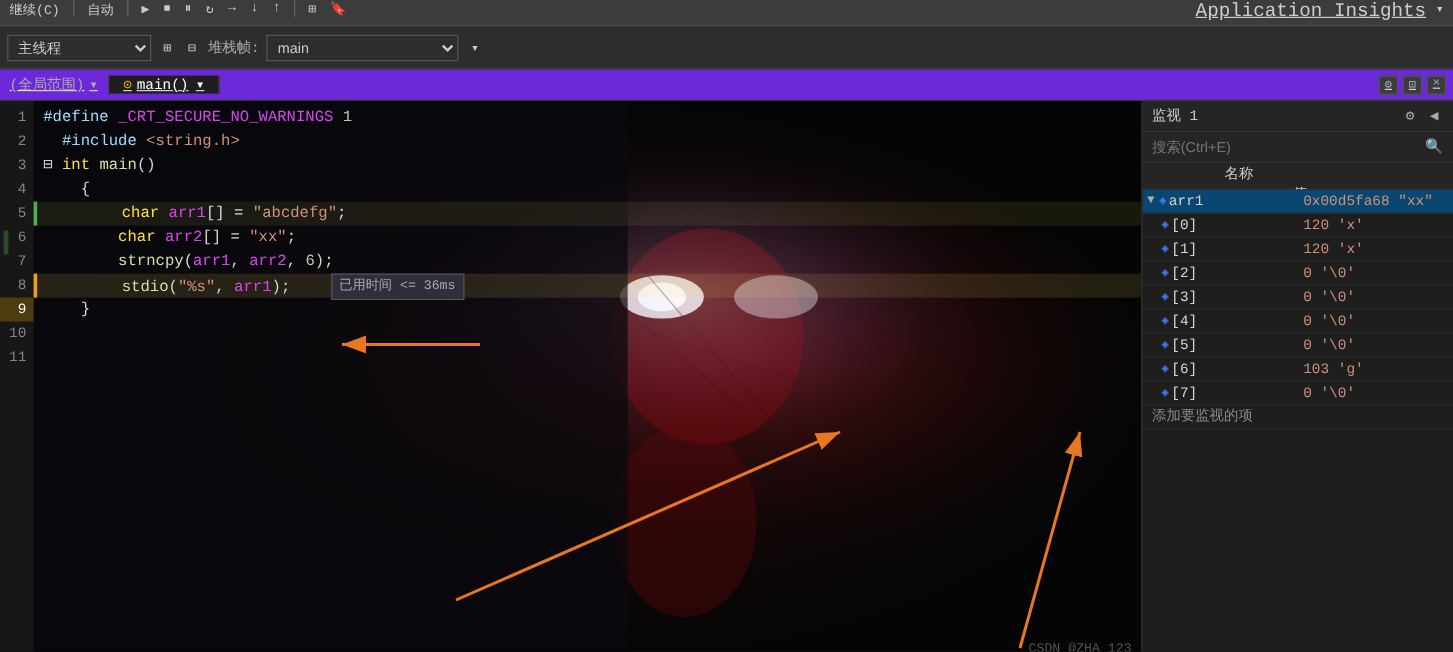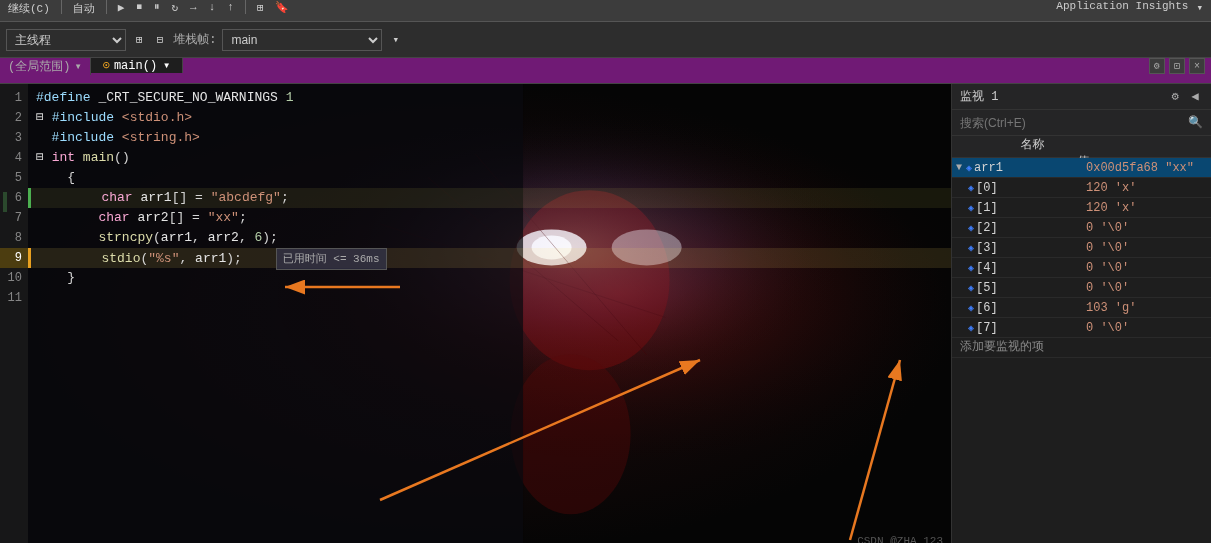--- a/index.html
+++ b/index.html
@@ -31,22 +31,23 @@
       margin: 0 3px;
     }
     .toolbar-btn {
       padding: 1px 4px;
       cursor: pointer;
       font-size: 11px;
       color: #cccccc;
     }
     .application-insights {
       margin-left: auto;
-      font-size: 11px;
+      font-size: 16px;
       color: #cccccc;
+      text-decoration: underline;
     }
 
     
     .second-toolbar {
       height: 36px;
       background: #2d2d2d;
       display: flex;
       align-items: center;
       padding: 0 6px;
       gap: 6px;
@@ -73,25 +74,26 @@
       color: #ccc;
       font-size: 12px;
       padding: 1px 4px;
       height: 22px;
       min-width: 160px;
     }
 
     
     .tab-bar {
       height: 26px;
-      background: #701a75;
-      display: flex;
-      align-items: flex-start;
+      background: #6d28d9;
+      display: flex;
+      align-items: center;
       border-bottom: 1px solid #444;
       font-size: 12px;
+      text-decoration: underline;
     }
     .tab-section {
       display: flex;
       align-items: center;
       padding: 0 8px;
       border-right: 1px solid #444;
       gap: 4px;
       font-size: 12px;
       color: #aaa;
     }
@@ -182,26 +184,26 @@
       white-space: nowrap;
       position: relative;
     }
     .code-line.highlighted {
       background: rgba(255,255,100,0.08);
       border-left: 3px solid #4CAF50;
     }
     .code-line.active-line {
       background: rgba(255,255,255,0.05);
     }
-    .kw { color: #f9a8d4; }
+    .kw { color: #fde047; }
     .str { color: #ce9178; }
     .num { color: #b5cea8; }
     .fn { color: #dcdcaa; }
     .pp { color: #9cdcfe; }
-    .id { color: #e5e5e5; }
+    .id { color: #d946ef; }
     .white { color: #d4d4d4; }
 
     
     .exec-badge {
       display: inline-block;
       background: rgba(50,50,70,0.8);
       border: 1px solid #555;
       color: #aaa;
       font-size: 11px;
       padding: 0 6px;
@@ -468,23 +470,20 @@
       <div class="line-num">10</div>
       <div class="line-num">11</div>
     </div>
 
     <div class="code-lines">
 
       <div class="code-line">
         <span class="pp">#define </span><span class="id">_CRT_SECURE_NO_WARNINGS </span><span class="num">1</span>
       </div>
 
-      <div class="code-line">
-        <span class="white">⊟ </span><span class="pp">#include </span><span class="str">&lt;stdio.h&gt;</span>
-      </div>
 
       <div class="code-line">
         <span class="white">&nbsp;&nbsp;</span><span class="pp">#include </span><span class="str">&lt;string.h&gt;</span>
       </div>
 
       <div class="code-line">
         <span class="white">⊟ </span><span class="kw">int </span><span class="fn">main</span><span class="white">()</span>
       </div>
 
       <div class="code-line">

